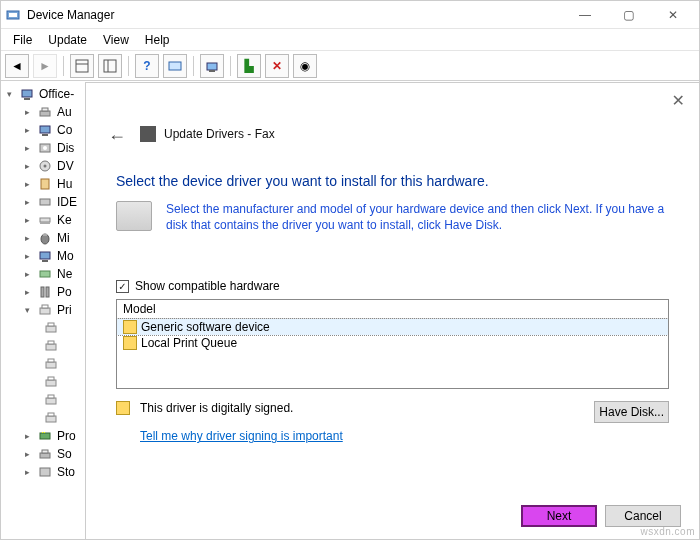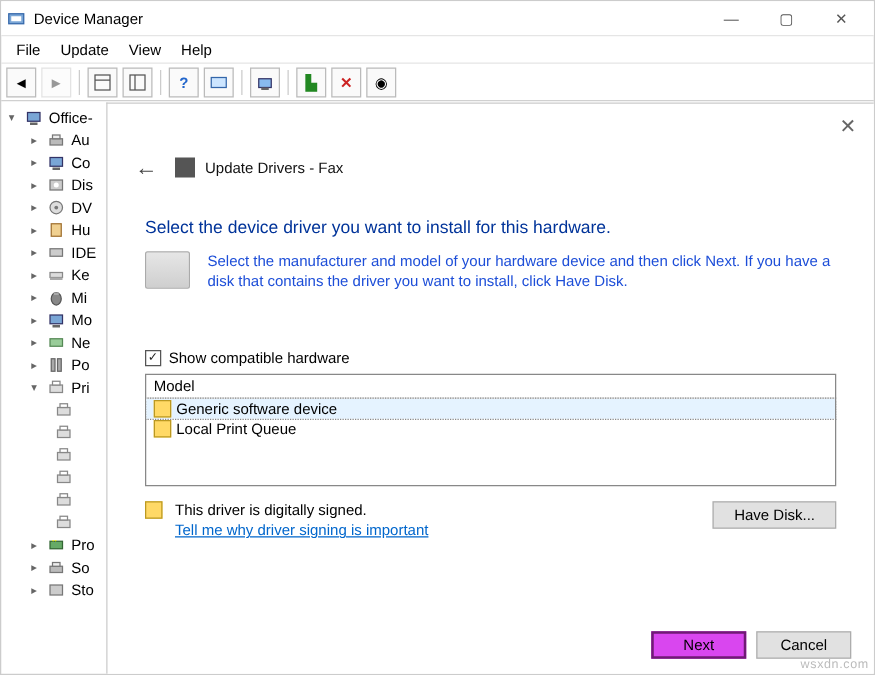--- a/index.html
+++ b/index.html
@@ -162,23 +162,23 @@
       display: flex; align-items:center; justify-content:center;
       font-size:8px;
     }
     .sign-row {
       display: flex;
       align-items: flex-start;
       padding: 12px 30px 0 30px;
       gap: 10px;
     }
     .sign-text-col { flex:1; }
-    .link { color: #0066cc; text-decoration: underline; cursor: pointer; display:inline-block; margin-top:2px;}
+    .link { color: #0066cc; text-decoration: underline; cursor: pointer; display:inline-block; margin-top:14px;}
     .have-disk {
-      padding: 2px 16px;
+      padding: 2px 4px;
       height: 22px;
       background: #e1e1e1;
       border: 1px solid #adadad;
       font-size: 12px;
     }
     .dialog-buttons {
       position: absolute;
       right: 18px;
       bottom: 12px;
       display: flex;

